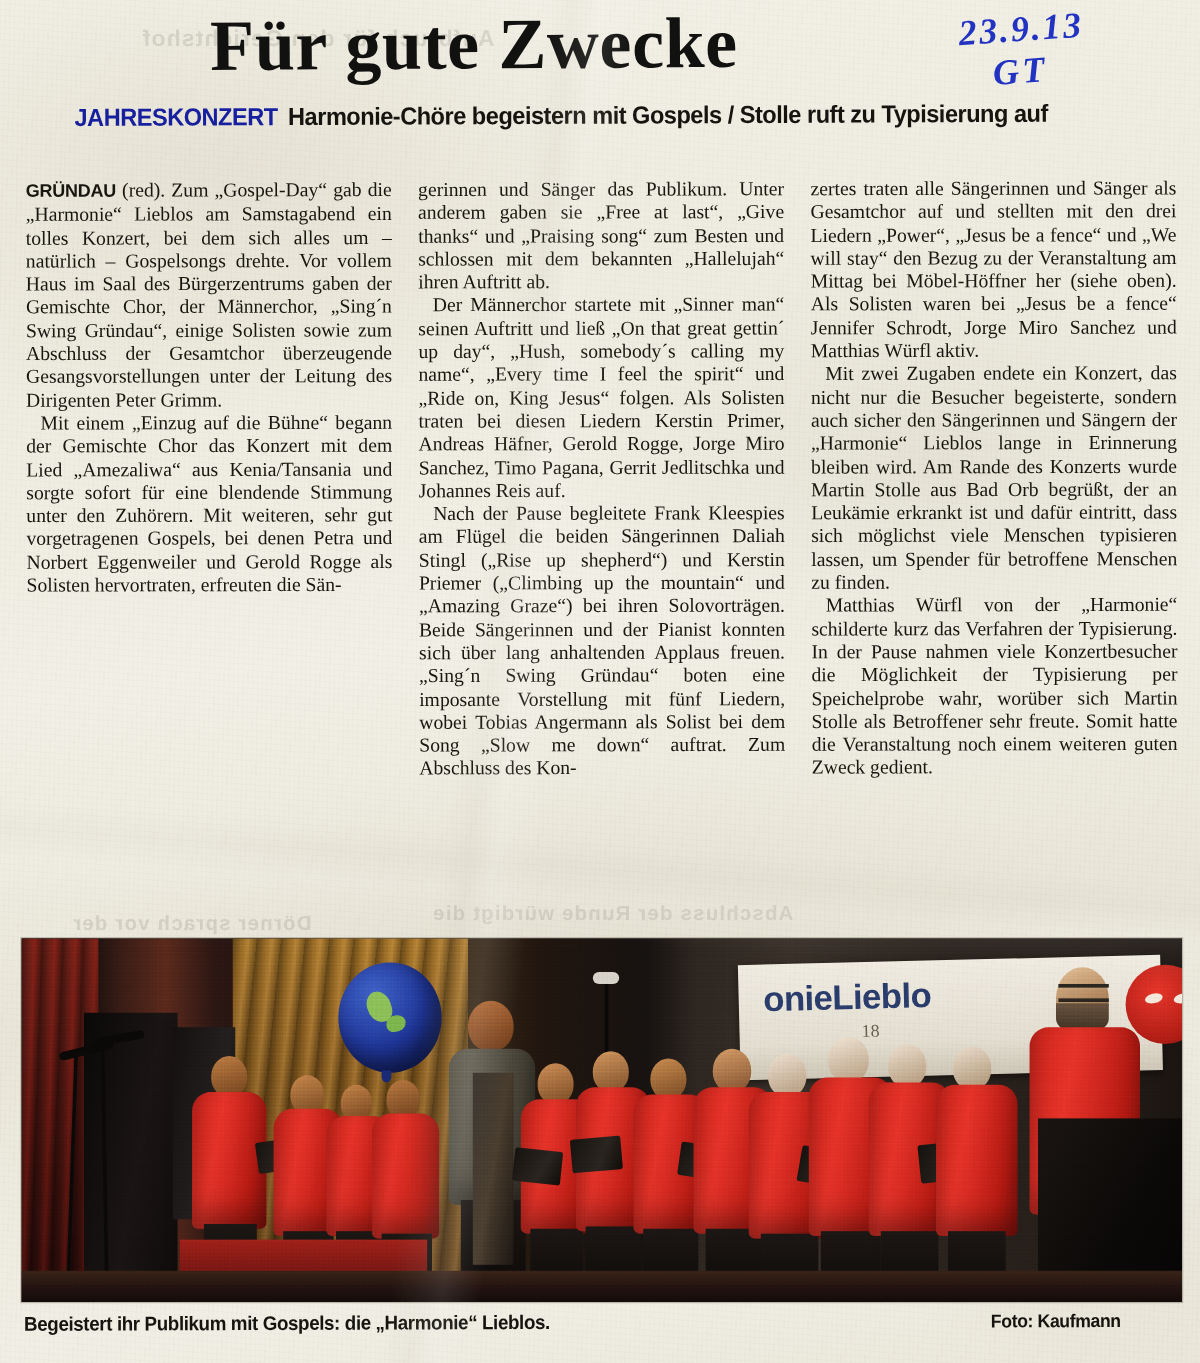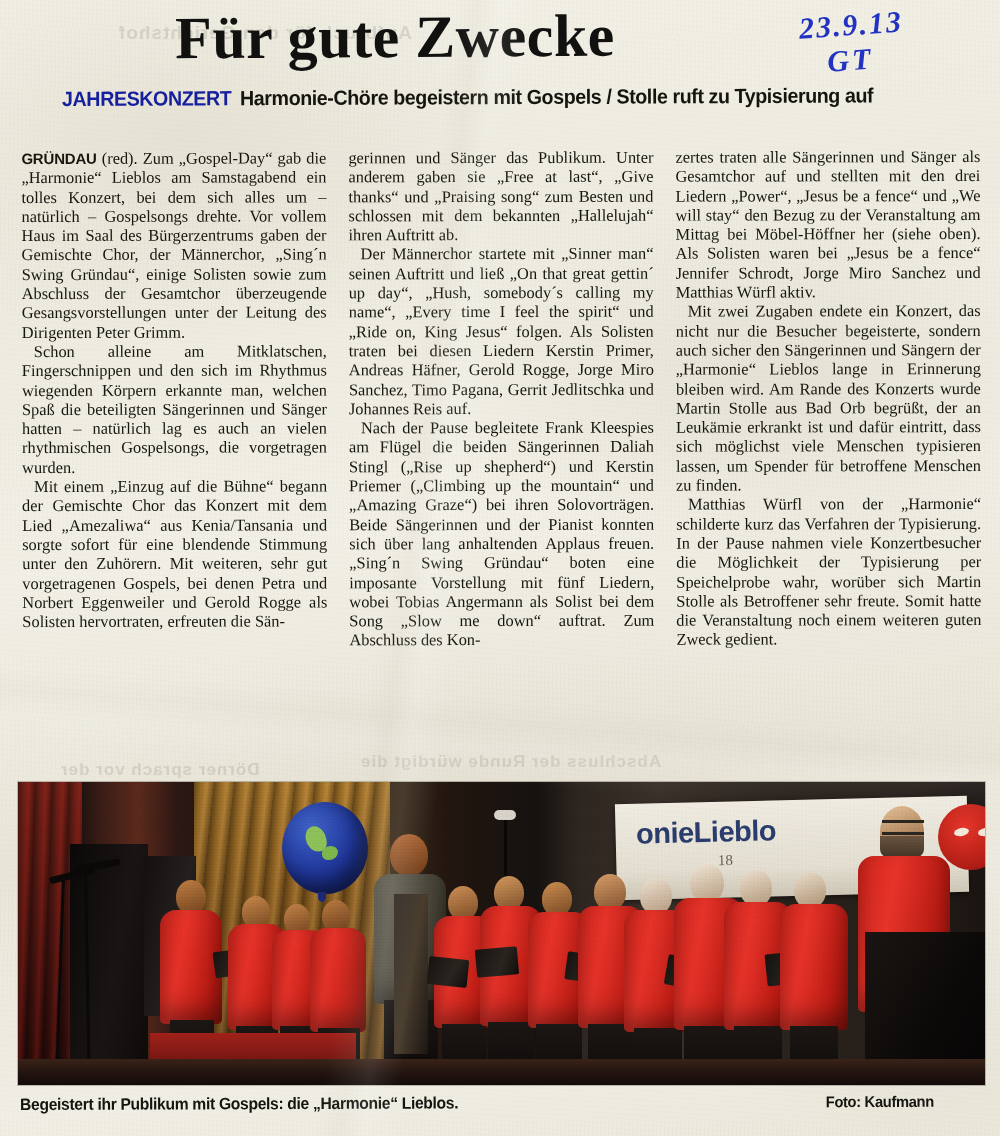--- a/index.html
+++ b/index.html
@@ -321,21 +321,20 @@
   </div>
 
   <div id="subhead">
     <span class="kicker">JAHRESKONZERT</span><span class="deck">Harmonie-Chöre begeistern mit Gospels / Stolle ruft zu Typisierung auf</span>
   </div>
 
   <div id="cols">
 
     <div class="col">
       <p class="first"><span class="dateline">GRÜNDAU</span><span> (red). Zum „Gospel-Day“ gab die „Harmonie“ Lieblos am Samstagabend ein tolles Konzert, bei dem sich alles um – natürlich – Gospelsongs drehte. Vor vollem Haus im Saal des Bürgerzentrums gaben der Gemischte Chor, der Männerchor, „Sing´n Swing Gründau“, einige Solisten sowie zum Abschluss der Gesamtchor überzeugende Gesangsvorstellungen unter der Leitung des Dirigenten Peter Grimm.</span></p>
-      <p>Schon alleine am Mitklatschen, Fingerschnippen und den sich im Rhythmus wiegenden Körpern erkannte man, welchen Spaß die beteiligten Sängerinnen und Sänger hatten – natürlich lag es auch an vielen rhythmischen Gospelsongs, die vorgetragen wurden.</p>
       <p>Mit einem „Einzug auf die Bühne“ begann der Gemischte Chor das Konzert mit dem Lied „Amezaliwa“ aus Kenia/Tansania und sorgte sofort für eine blendende Stimmung unter den Zuhörern. Mit weiteren, sehr gut vorgetragenen Gospels, bei denen Petra und Norbert Eggenweiler und Gerold Rogge als Solisten hervortraten, erfreuten die Sän-</p>
     </div>
 
     <div class="col">
       <p class="first">gerinnen und Sänger das Publikum. Unter anderem gaben sie „Free at last“, „Give thanks“ und „Praising song“ zum Besten und schlossen mit dem bekannten „Hallelujah“ ihren Auftritt ab.</p>
       <p>Der Männerchor startete mit „Sinner man“ seinen Auftritt und ließ „On that great gettin´ up day“, „Hush, somebody´s calling my name“, „Every time I feel the spirit“ und „Ride on, King Jesus“ folgen. Als Solisten traten bei diesen Liedern Kerstin Primer, Andreas Häfner, Gerold Rogge, Jorge Miro Sanchez, Timo Pagana, Gerrit Jedlitschka und Johannes Reis auf.</p>
       <p>Nach der Pause begleitete Frank Kleespies am Flügel die beiden Sängerinnen Daliah Stingl („Rise up shepherd“) und Kerstin Priemer („Climbing up the mountain“ und „Amazing Graze“) bei ihren Solovorträgen. Beide Sängerinnen und der Pianist konnten sich über lang anhaltenden Applaus freuen. „Sing´n Swing Gründau“ boten eine imposante Vorstellung mit fünf Liedern, wobei Tobias Angermann als Solist bei dem Song „Slow me down“ auftrat. Zum Abschluss des Kon-</p>
     </div>
 
     <div class="col">

